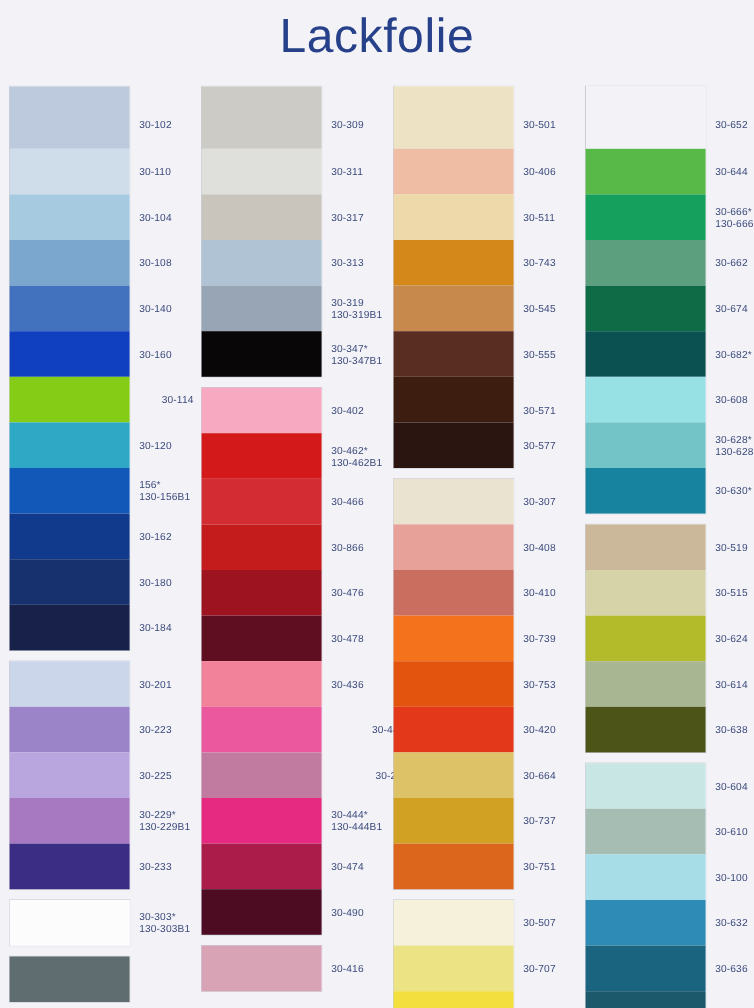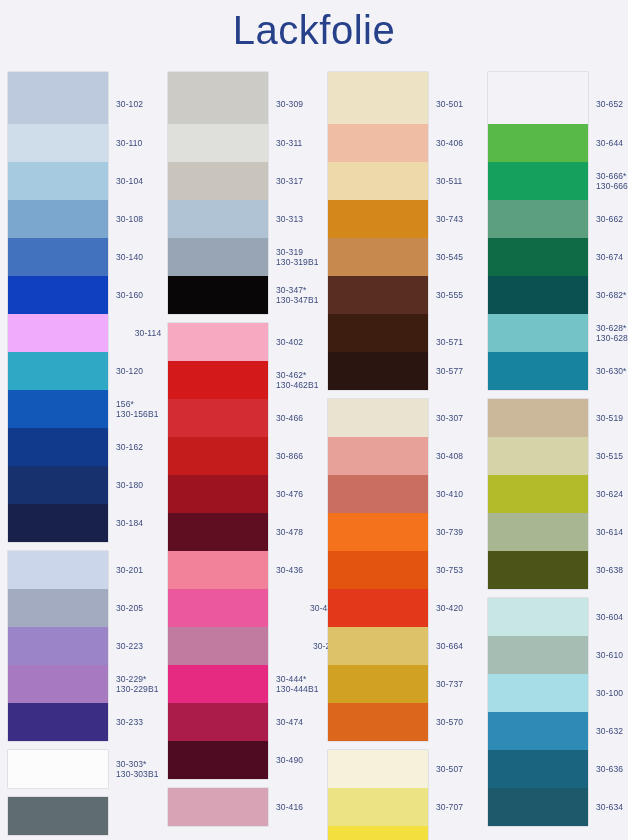--- a/index.html
+++ b/index.html
@@ -103,21 +103,21 @@
           </div>
           <div class="swatch" title="30-108" style="background: rgb(123, 166, 206);">
             <div class="label" style="color: rgb(60, 74, 124); top: 13.75px;"><span>30-108</span></div>
           </div>
           <div class="swatch" title="30-140" style="background: rgb(66, 113, 189);">
             <div class="label" style="color: rgb(60, 74, 124); top: 13.75px;"><span>30-140</span></div>
           </div>
           <div class="swatch" title="30-160" style="background: rgb(16, 64, 192);">
             <div class="label" style="color: rgb(60, 74, 124); top: 13.75px;"><span>30-160</span></div>
           </div>
-          <div class="swatch" title="30-114" style="background: #f0abfc; text-align: center;">
+          <div class="swatch" title="30-114" style="background: #84cc16; text-align: center;">
             <div class="label" style="color: rgb(60, 74, 124); top: 13.75px;"><span>30-114</span></div>
           </div>
           <div class="swatch" title="30-120" style="background: rgb(46, 168, 196);">
             <div class="label" style="color: rgb(60, 74, 124); top: 13.75px;"><span>30-120</span></div>
           </div>
           <div class="swatch" title="156*" style="background: rgb(17, 88, 184);">
             <div class="label" style="color: rgb(60, 74, 124); top: 8.5px;"><span>156*</span><span class="l2">130-156B1</span></div>
           </div>
           <div class="swatch" title="30-162" style="background: rgb(18, 58, 140);">
             <div class="label" style="color: rgb(60, 74, 124); top: 13.75px;"><span>30-162</span></div>
@@ -126,26 +126,26 @@
             <div class="label" style="color: rgb(60, 74, 124); top: 13.75px;"><span>30-180</span></div>
           </div>
           <div class="swatch" title="30-184" style="background: rgb(24, 33, 74);">
             <div class="label" style="color: rgb(60, 74, 124); top: 13.75px;"><span>30-184</span></div>
           </div>
         </div>
         <div class="group">
           <div class="swatch" title="30-201" style="background: rgb(204, 214, 234);">
             <div class="label" style="color: rgb(60, 74, 124); top: 13.75px;"><span>30-201</span></div>
           </div>
-          <div class="swatch" title="30-205" style="background: rgb(163, 171, 192);">
-            <div class="label" style="color: rgb(60, 74, 124); top: 13.75px;"><span>30-205</span></div>
-          </div>
           <div class="swatch" title="30-223" style="background: rgb(155, 133, 200);">
             <div class="label" style="color: rgb(60, 74, 124); top: 13.75px;"><span>30-223</span></div>
           </div>
+          <div class="swatch" title="30-225" style="background: rgb(185, 166, 223);">
+            <div class="label" style="color: rgb(60, 74, 124); top: 13.75px;"><span>30-225</span></div>
+          </div>
           <div class="swatch" title="30-229*" style="background: rgb(167, 121, 192);">
             <div class="label" style="color: rgb(60, 74, 124); top: 8.5px;"><span>30-229*</span><span class="l2">130-229B1</span></div>
           </div>
           <div class="swatch" title="30-233" style="background: rgb(59, 44, 132);">
             <div class="label" style="color: rgb(60, 74, 124); top: 13.75px;"><span>30-233</span></div>
           </div>
         </div>
         <div class="group">
           <div class="swatch" title="30-303*" style="background: rgb(252, 252, 252);">
             <div class="label" style="color: rgb(60, 74, 124); top: 8.5px;"><span>30-303*</span><span class="l2">130-303B1</span></div>
@@ -266,21 +266,21 @@
           <div class="swatch" title="30-420" style="background: rgb(227, 57, 26);">
             <div class="label" style="color: rgb(60, 74, 124); top: 13.75px;"><span>30-420</span></div>
           </div>
           <div class="swatch" title="30-664" style="background: rgb(221, 194, 104);">
             <div class="label" style="color: rgb(60, 74, 124); top: 13.75px;"><span>30-664</span></div>
           </div>
           <div class="swatch" title="30-737" style="background: rgb(209, 161, 36);">
             <div class="label" style="color: rgb(60, 74, 124); top: 13.75px;"><span>30-737</span></div>
           </div>
           <div class="swatch" title="30-751" style="background: rgb(220, 103, 28);">
-            <div class="label" style="color: rgb(60, 74, 124); top: 13.75px;"><span>30-570</span></div>
+            <div class="label" style="color: rgb(60, 74, 124); top: 13.75px;"><span>30-751</span></div>
           </div>
         </div>
         <div class="group">
           <div class="swatch" title="30-507" style="background: rgb(246, 241, 218);">
             <div class="label" style="color: rgb(60, 74, 124); top: 13.75px;"><span>30-507</span></div>
           </div>
           <div class="swatch" title="30-707" style="background: rgb(236, 228, 132);">
             <div class="label" style="color: rgb(60, 74, 124); top: 13.75px;"><span>30-707</span></div>
           </div>
           <div class="swatch" title="30-713" style="background: rgb(243, 224, 63);">
@@ -301,20 +301,23 @@
           </div>
           <div class="swatch" title="30-662" style="background: rgb(91, 159, 126);">
             <div class="label" style="color: rgb(60, 74, 124); top: 13.75px;"><span>30-662</span></div>
           </div>
           <div class="swatch" title="30-674" style="background: rgb(14, 107, 69);">
             <div class="label" style="color: rgb(60, 74, 124); top: 13.75px;"><span>30-674</span></div>
           </div>
           <div class="swatch" title="30-682*" style="background: rgb(11, 81, 82);">
             <div class="label" style="color: rgb(60, 74, 124); top: 13.75px;"><span>30-682*</span></div>
           </div>
+          <div class="swatch" title="30-608" style="background: rgb(151, 224, 228);">
+            <div class="label" style="color: rgb(60, 74, 124); top: 13.75px;"><span>30-608</span></div>
+          </div>
           <div class="swatch" title="30-628*" style="background: rgb(114, 196, 198);">
             <div class="label" style="color: rgb(60, 74, 124); top: 8.5px;"><span>30-628*</span><span class="l2">130-628</span></div>
           </div>
           <div class="swatch" title="30-630*" style="background: rgb(24, 131, 158);">
             <div class="label" style="color: rgb(60, 74, 124); top: 13.75px;"><span>30-630*</span></div>
           </div>
         </div>
         <div class="group">
           <div class="swatch" title="30-519" style="background: rgb(203, 184, 154);">
             <div class="label" style="color: rgb(60, 74, 124); top: 13.75px;"><span>30-519</span></div>

